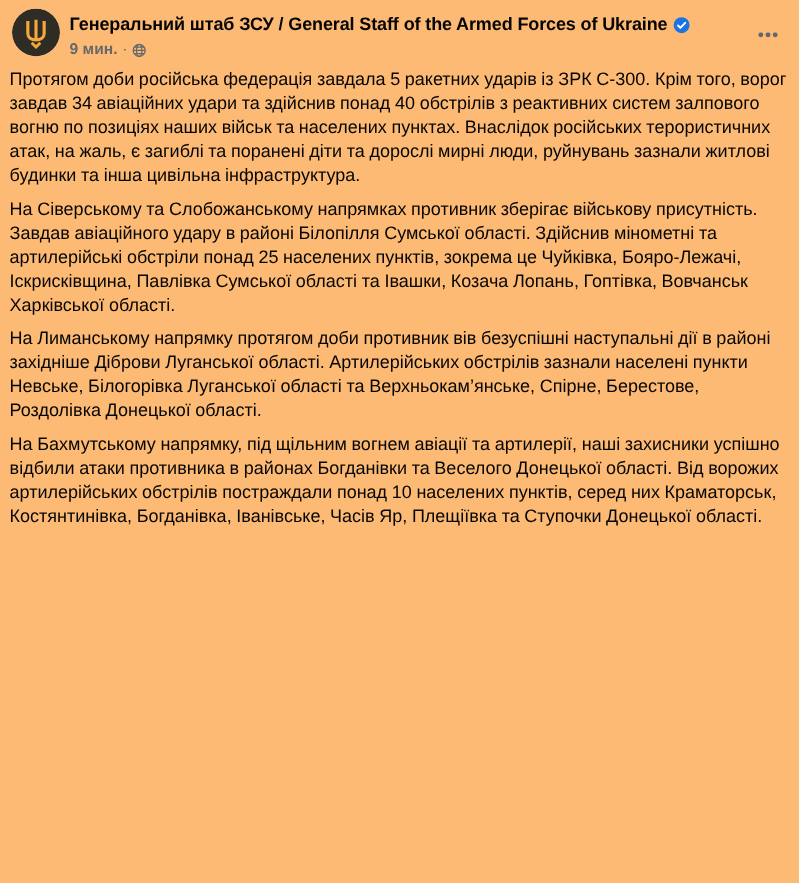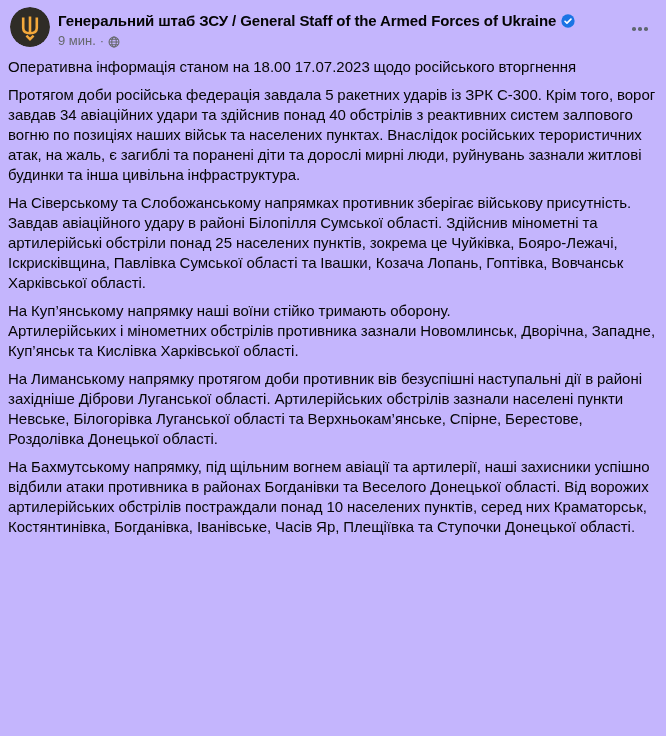--- a/index.html
+++ b/index.html
@@ -5,21 +5,21 @@
   html, body {
     margin: 0;
     padding: 0;
     background: #ffffff;
     font-family: "Liberation Sans", "DejaVu Sans", sans-serif;
   }
   .post {
     position: relative;
     width: 666px;
     height: 736px;
-    background: #c4b5fd;
+    background: #fdba74;
     overflow: hidden;
   }
   
   .post-header {
     position: relative;
     display: flex;
     align-items: flex-start;
     padding: 7px 16px 0 10px;
   }
   .avatar {
@@ -49,21 +49,21 @@
   .verified { flex: 0 0 auto; display: inline-flex; }
   .meta-row {
     display: flex;
     align-items: center;
     gap: 4px;
     margin-top: 3px;
     font-size: 13px;
     color: #65676b;
     line-height: 16px;
   }
-  .timestamp { cursor: pointer; }
+  .timestamp { cursor: pointer; font-weight: bold; }
   .sep { color: #65676b; }
   .globe { display: inline-flex; margin-top: 1px; }
   .more-options {
     position: absolute;
     top: 21px;
     right: 14px;
     display: flex;
     align-items: center;
     gap: 2.5px;
     padding: 6px 4px;
@@ -134,22 +134,19 @@
 
     <div class="more-options">
       <span class="dot"></span>
       <span class="dot"></span>
       <span class="dot"></span>
     </div>
 
   </div>
 
   <div class="post-body">
-    <p>Оперативна інформація станом на 18.00 17.07.2023 щодо російського вторгнення</p>
     <p>Протягом доби російська федерація завдала 5 ракетних ударів із ЗРК С-300. Крім того, ворог завдав 34 авіаційних удари та здійснив понад 40 обстрілів з реактивних систем залпового вогню по позиціях наших військ та населених пунктах. Внаслідок російських терористичних атак, на жаль, є загиблі та поранені діти та дорослі мирні люди, руйнувань зазнали житлові будинки та інша цивільна інфраструктура.</p>
     <p>На Сіверському та Слобожанському напрямках противник зберігає військову присутність. Завдав авіаційного удару в районі Білопілля Сумської області. Здійснив мінометні та артилерійські обстріли понад 25 населених пунктів, зокрема це Чуйківка, Бояро-Лежачі, Іскрисківщина, Павлівка Сумської області та Івашки, Козача Лопань, Гоптівка, Вовчанськ Харківської області.</p>
-    <p>На Куп’янському напрямку наші воїни стійко тримають оборону.
-Артилерійських і мінометних обстрілів противника зазнали Новомлинськ, Дворічна, Западне, Куп’янськ та Кислівка  Харківської області.</p>
     <p>На Лиманському напрямку протягом доби противник вів безуспішні наступальні дії в районі західніше Діброви Луганської області. Артилерійських обстрілів зазнали населені пункти Невське, Білогорівка Луганської області та Верхньокам’янське, Спірне, Берестове, Роздолівка Донецької області.</p>
     <p>На Бахмутському напрямку, під щільним вогнем авіації та артилерії, наші захисники успішно відбили атаки противника в районах Богданівки та Веселого Донецької області. Від ворожих артилерійських обстрілів постраждали понад 10 населених пунктів, серед них Краматорськ, Костянтинівка, Богданівка, Іванівське, Часів Яр, Плещіївка та Ступочки Донецької області.</p>
   </div>
 
 </div>
 
 </body></html>

